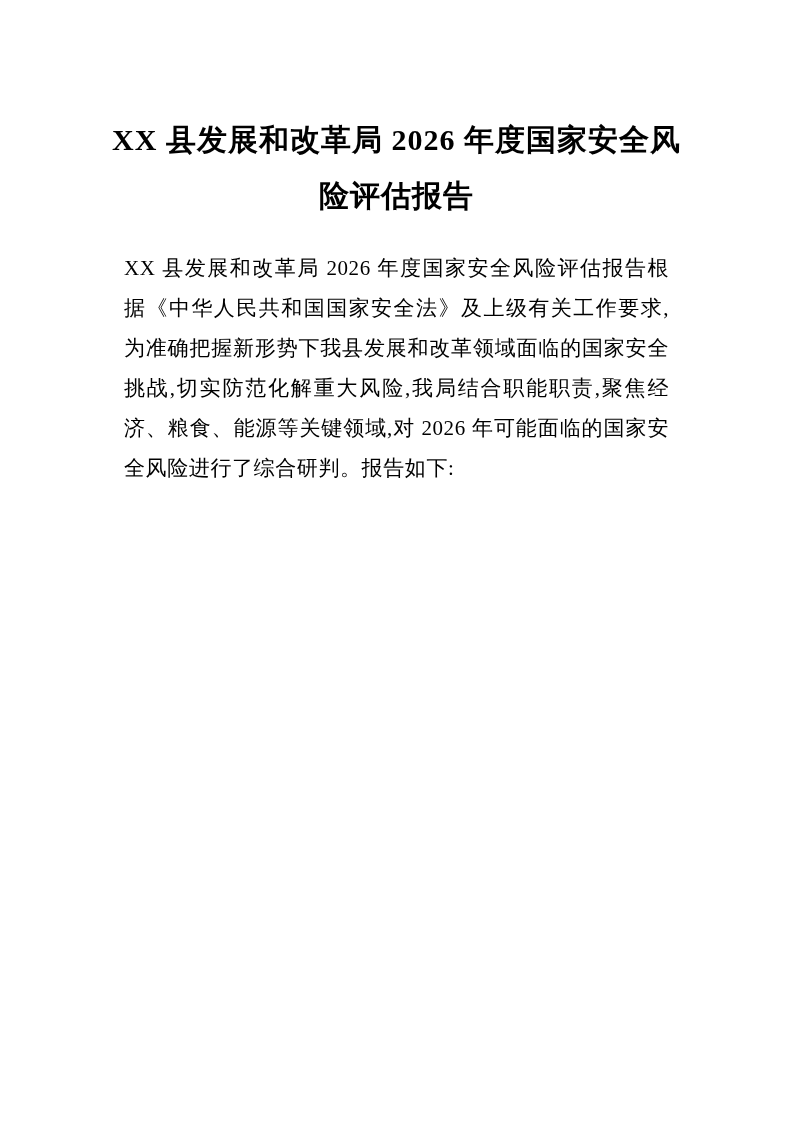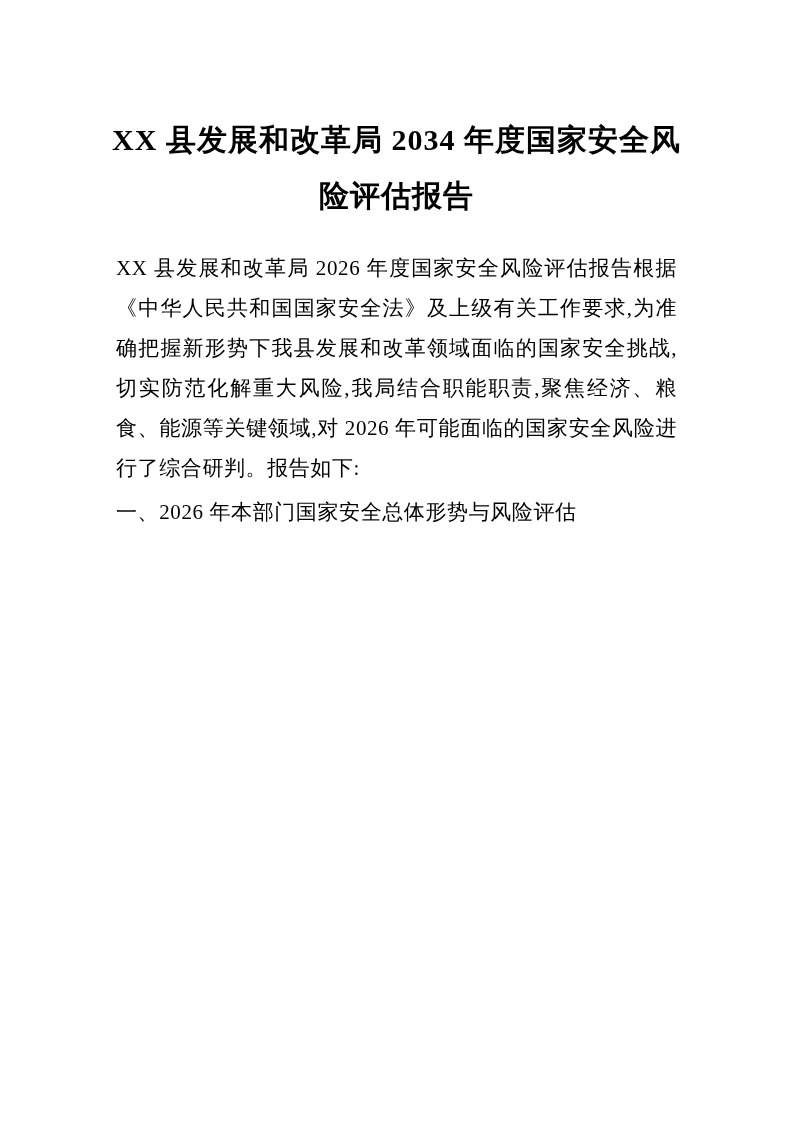--- a/index.html
+++ b/index.html
@@ -24,35 +24,34 @@
     }
     .doc-title {
       margin: 0 0 24px 0;
       font-size: 30px;
       line-height: 56px;
       font-weight: bold;
       text-align: center;
       letter-spacing: 1px;
     }
     .doc-body p {
-      margin: 4px;
+      margin: 12px;
       font-size: 21px;
       line-height: 40px;
       text-align: justify;
       text-justify: inter-ideograph;
       letter-spacing: 0.6px;
       word-break: break-all;
     }
     .doc-body p.section-heading,
     .doc-body p.sub-heading {
       font-weight: normal;
     }
   </style>
 </head>
 <body style="color: rgb(0, 0, 0); background: rgb(255, 255, 255);">
 
 <div class="page">
-  <h1 class="doc-title">XX 县发展和改革局 2034 年度国家安全风险评估报告</h1>
+  <h1 class="doc-title">XX 县发展和改革局 2026 年度国家安全风险评估报告</h1>
   <div class="doc-body">
       <p class="paragraph">XX 县发展和改革局 2026 年度国家安全风险评估报告根据《中华人民共和国国家安全法》及上级有关工作要求,为准确把握新形势下我县发展和改革领域面临的国家安全挑战,切实防范化解重大风险,我局结合职能职责,聚焦经济、粮食、能源等关键领域,对 2026 年可能面临的国家安全风险进行了综合研判。报告如下:</p>
-      <p class="section-heading">一、2026 年本部门国家安全总体形势与风险评估</p>
     </div>
 </div>
 
 </body></html>

